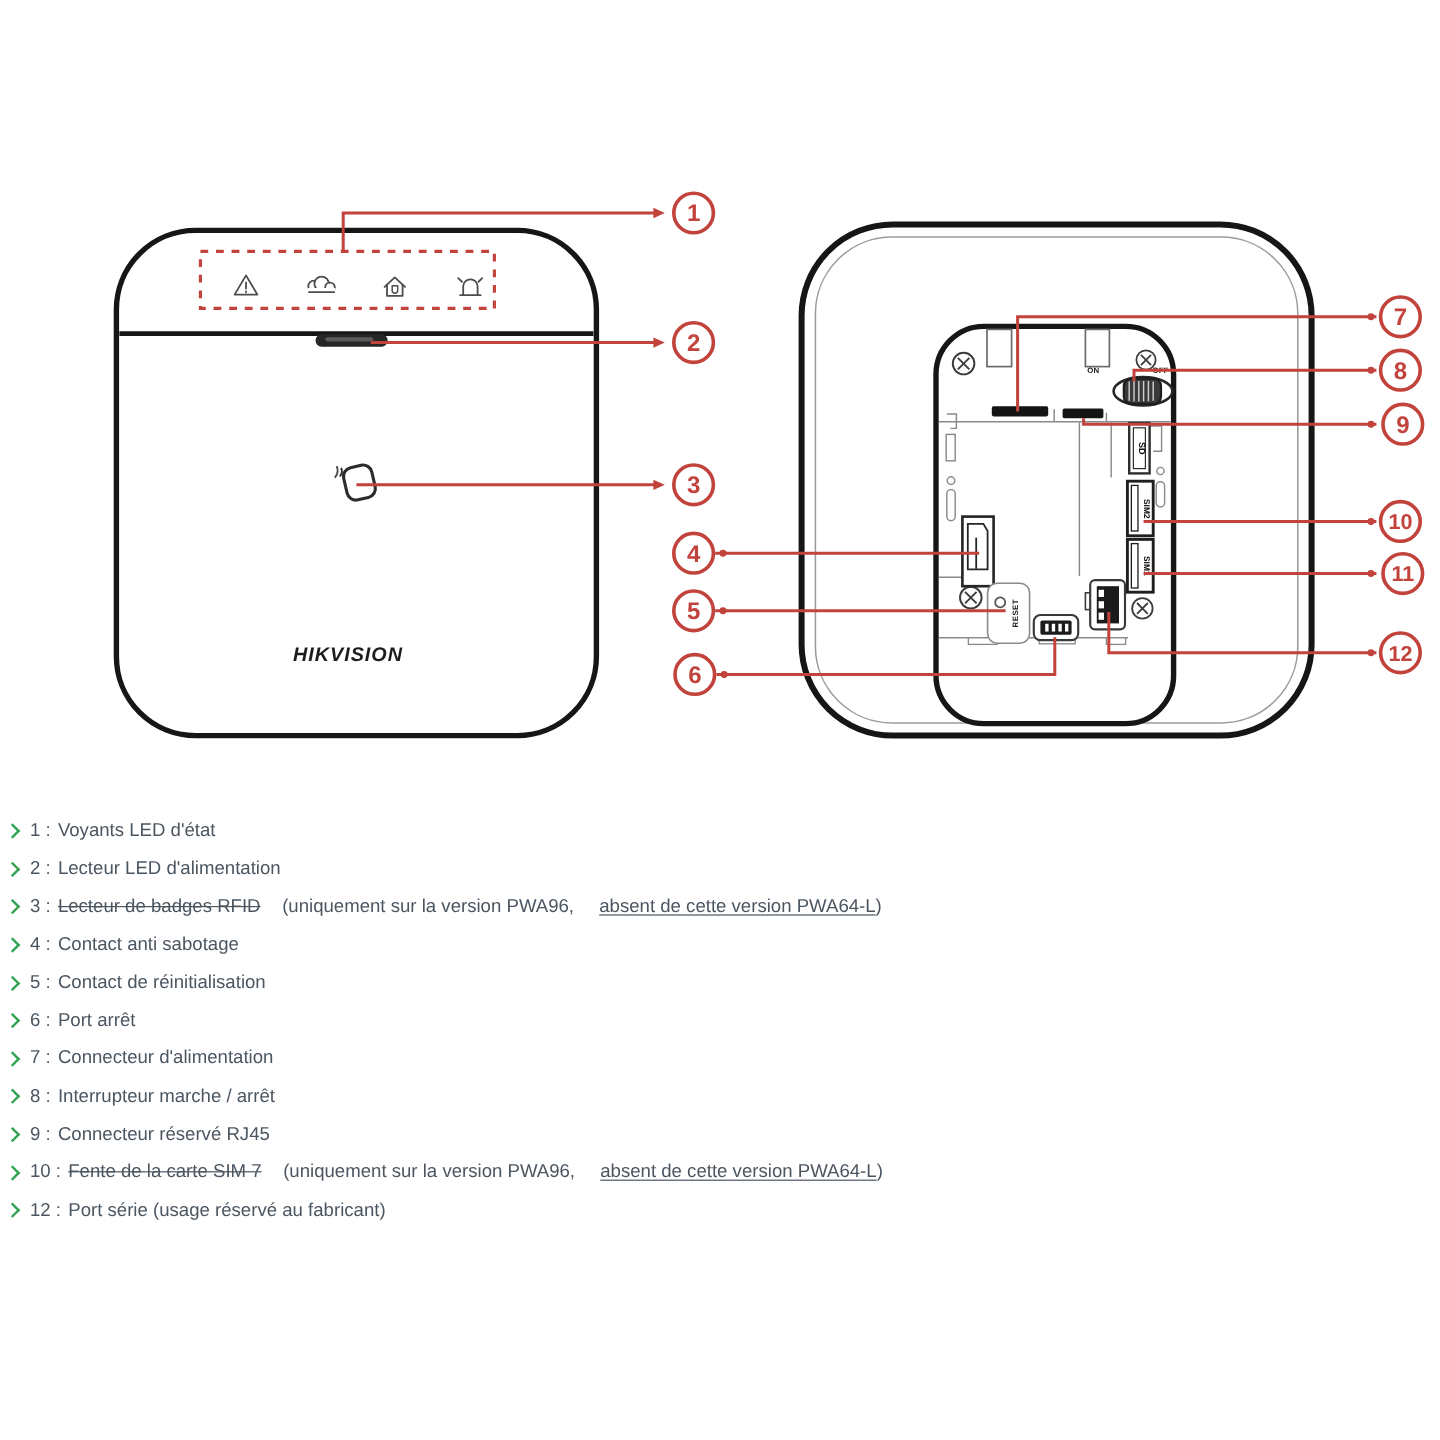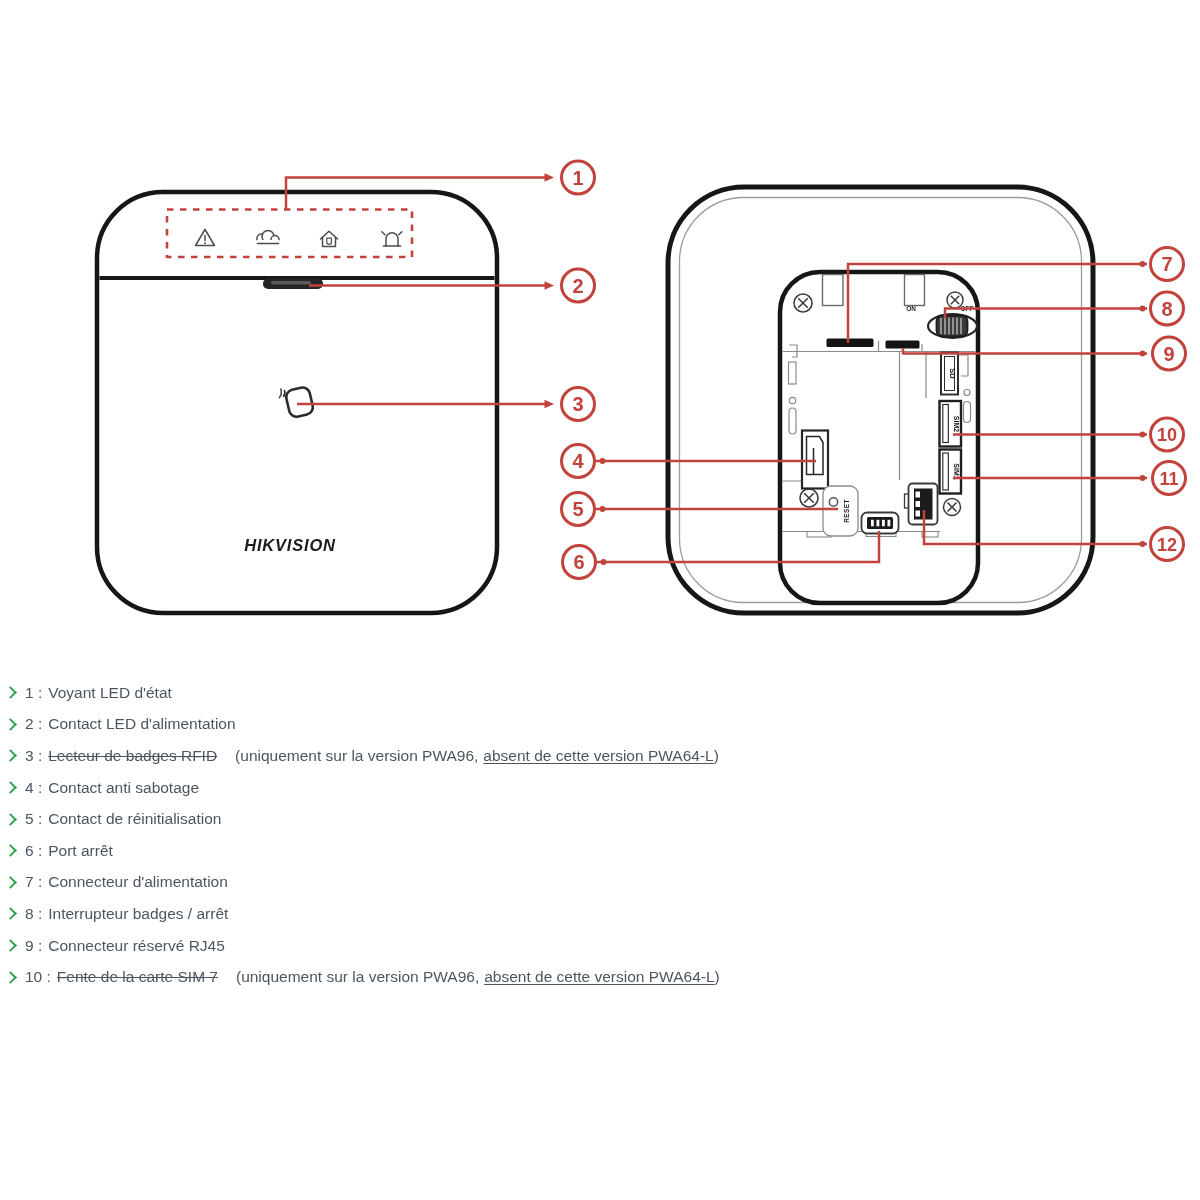--- a/index.html
+++ b/index.html
@@ -6,21 +6,21 @@
   .canvas{position:relative;width:1200px;height:1200px;background:#fff;overflow:hidden;
           font-family:"Liberation Sans",sans-serif;}
   .diagram{position:absolute;left:0;top:0;}
   .legend{position:absolute;left:4px;top:677px;width:1150px;font-size:15.5px;color:#4b5661;}
   .lrow{height:31.6px;display:flex;align-items:center;white-space:pre;}
   .chev{width:7px;height:7px;border-top:2.4px solid #32a355;border-right:2.4px solid #32a355;
         transform:rotate(45deg);margin:0 10px 0 2px;flex:none;}
   .num{margin-right:6px;}
   .strike{text-decoration:line-through;margin-right:18px;}
   .mid{margin-right:5px;text-align:center;}
-  .uline{text-decoration:underline;text-underline-offset:2px;}
+  .uline{text-decoration:underline;text-underline-offset:2px;margin-left:16px;}
 </style>
 </head>
 <body>
 
 <div class="canvas">
 
 <svg class="diagram" width="1200" height="665" viewBox="0 0 1200 665">
 
   <g>
     <rect x="97" y="192" width="400" height="421" rx="66" fill="#fff" stroke="#161616" stroke-width="4.5"></rect>
@@ -265,25 +265,26 @@
           <text x="1169" y="484.5" fill="#c2423c">11</text>
         </g>
     <g font-size="18">
           <circle cx="1167" cy="544" r="16.5" fill="#fff" stroke="#c2423c" stroke-width="3"></circle>
           <text x="1167" y="550.5" fill="#c2423c">12</text>
         </g>
   </g>
 </svg>
 
 <div class="legend">
-  <div class="lrow"><span class="chev"></span><span class="num">1 :</span><span>Voyant LED d'état</span></div>
-  <div class="lrow"><span class="chev"></span><span class="num">2 :</span><span>Contact LED d'alimentation</span></div>
+  <div class="lrow"><span class="chev"></span><span class="num">1 :</span><span>Voyants LED d'état</span></div>
+  <div class="lrow"><span class="chev"></span><span class="num">2 :</span><span>Lecteur LED d'alimentation</span></div>
   <div class="lrow"><span class="chev"></span><span class="num">3 :</span><span class="strike">Lecteur de badges RFID</span><span class="mid">(uniquement sur la version PWA96,</span><span class="uline">absent de cette version PWA64-L</span><span>)</span></div>
   <div class="lrow"><span class="chev"></span><span class="num">4 :</span><span>Contact anti sabotage</span></div>
   <div class="lrow"><span class="chev"></span><span class="num">5 :</span><span>Contact de réinitialisation</span></div>
   <div class="lrow"><span class="chev"></span><span class="num">6 :</span><span>Port arrêt</span></div>
   <div class="lrow"><span class="chev"></span><span class="num">7 :</span><span>Connecteur d'alimentation</span></div>
-  <div class="lrow"><span class="chev"></span><span class="num">8 :</span><span>Interrupteur badges / arrêt</span></div>
+  <div class="lrow"><span class="chev"></span><span class="num">8 :</span><span>Interrupteur marche / arrêt</span></div>
   <div class="lrow"><span class="chev"></span><span class="num">9 :</span><span>Connecteur réservé RJ45</span></div>
   <div class="lrow"><span class="chev"></span><span class="num">10 :</span><span class="strike">Fente de la carte SIM 7</span><span class="mid">(uniquement sur la version PWA96,</span><span class="uline">absent de cette version PWA64-L</span><span>)</span></div>
+  <div class="lrow"><span class="chev"></span><span class="num">12 :</span><span>Port série (usage réservé au fabricant)</span></div>
 </div>
 
 </div>
 
 </body></html>

